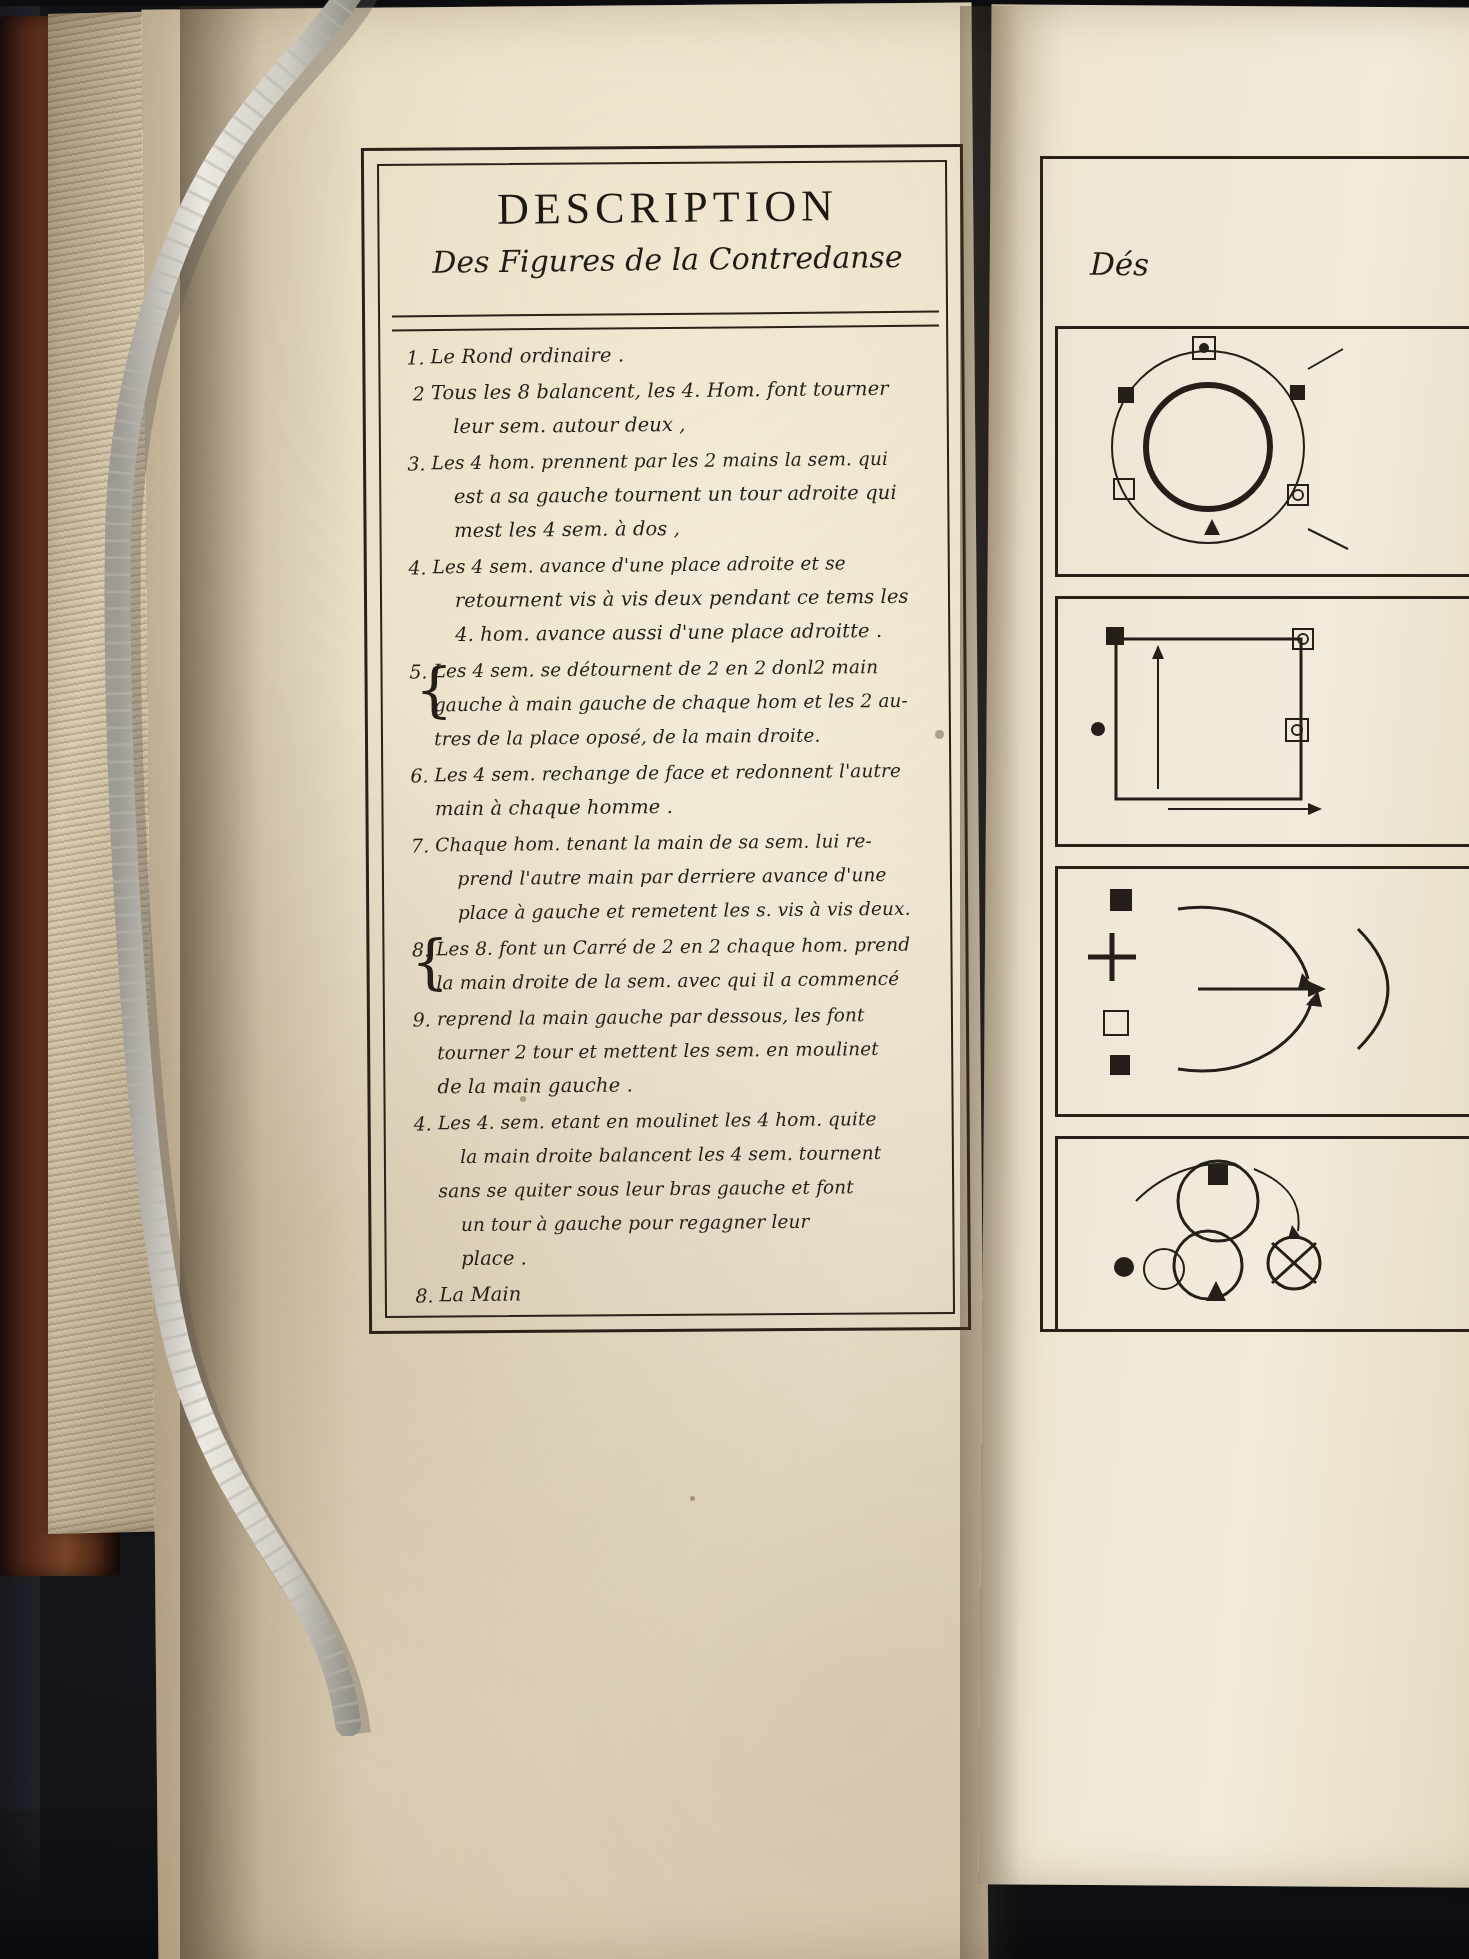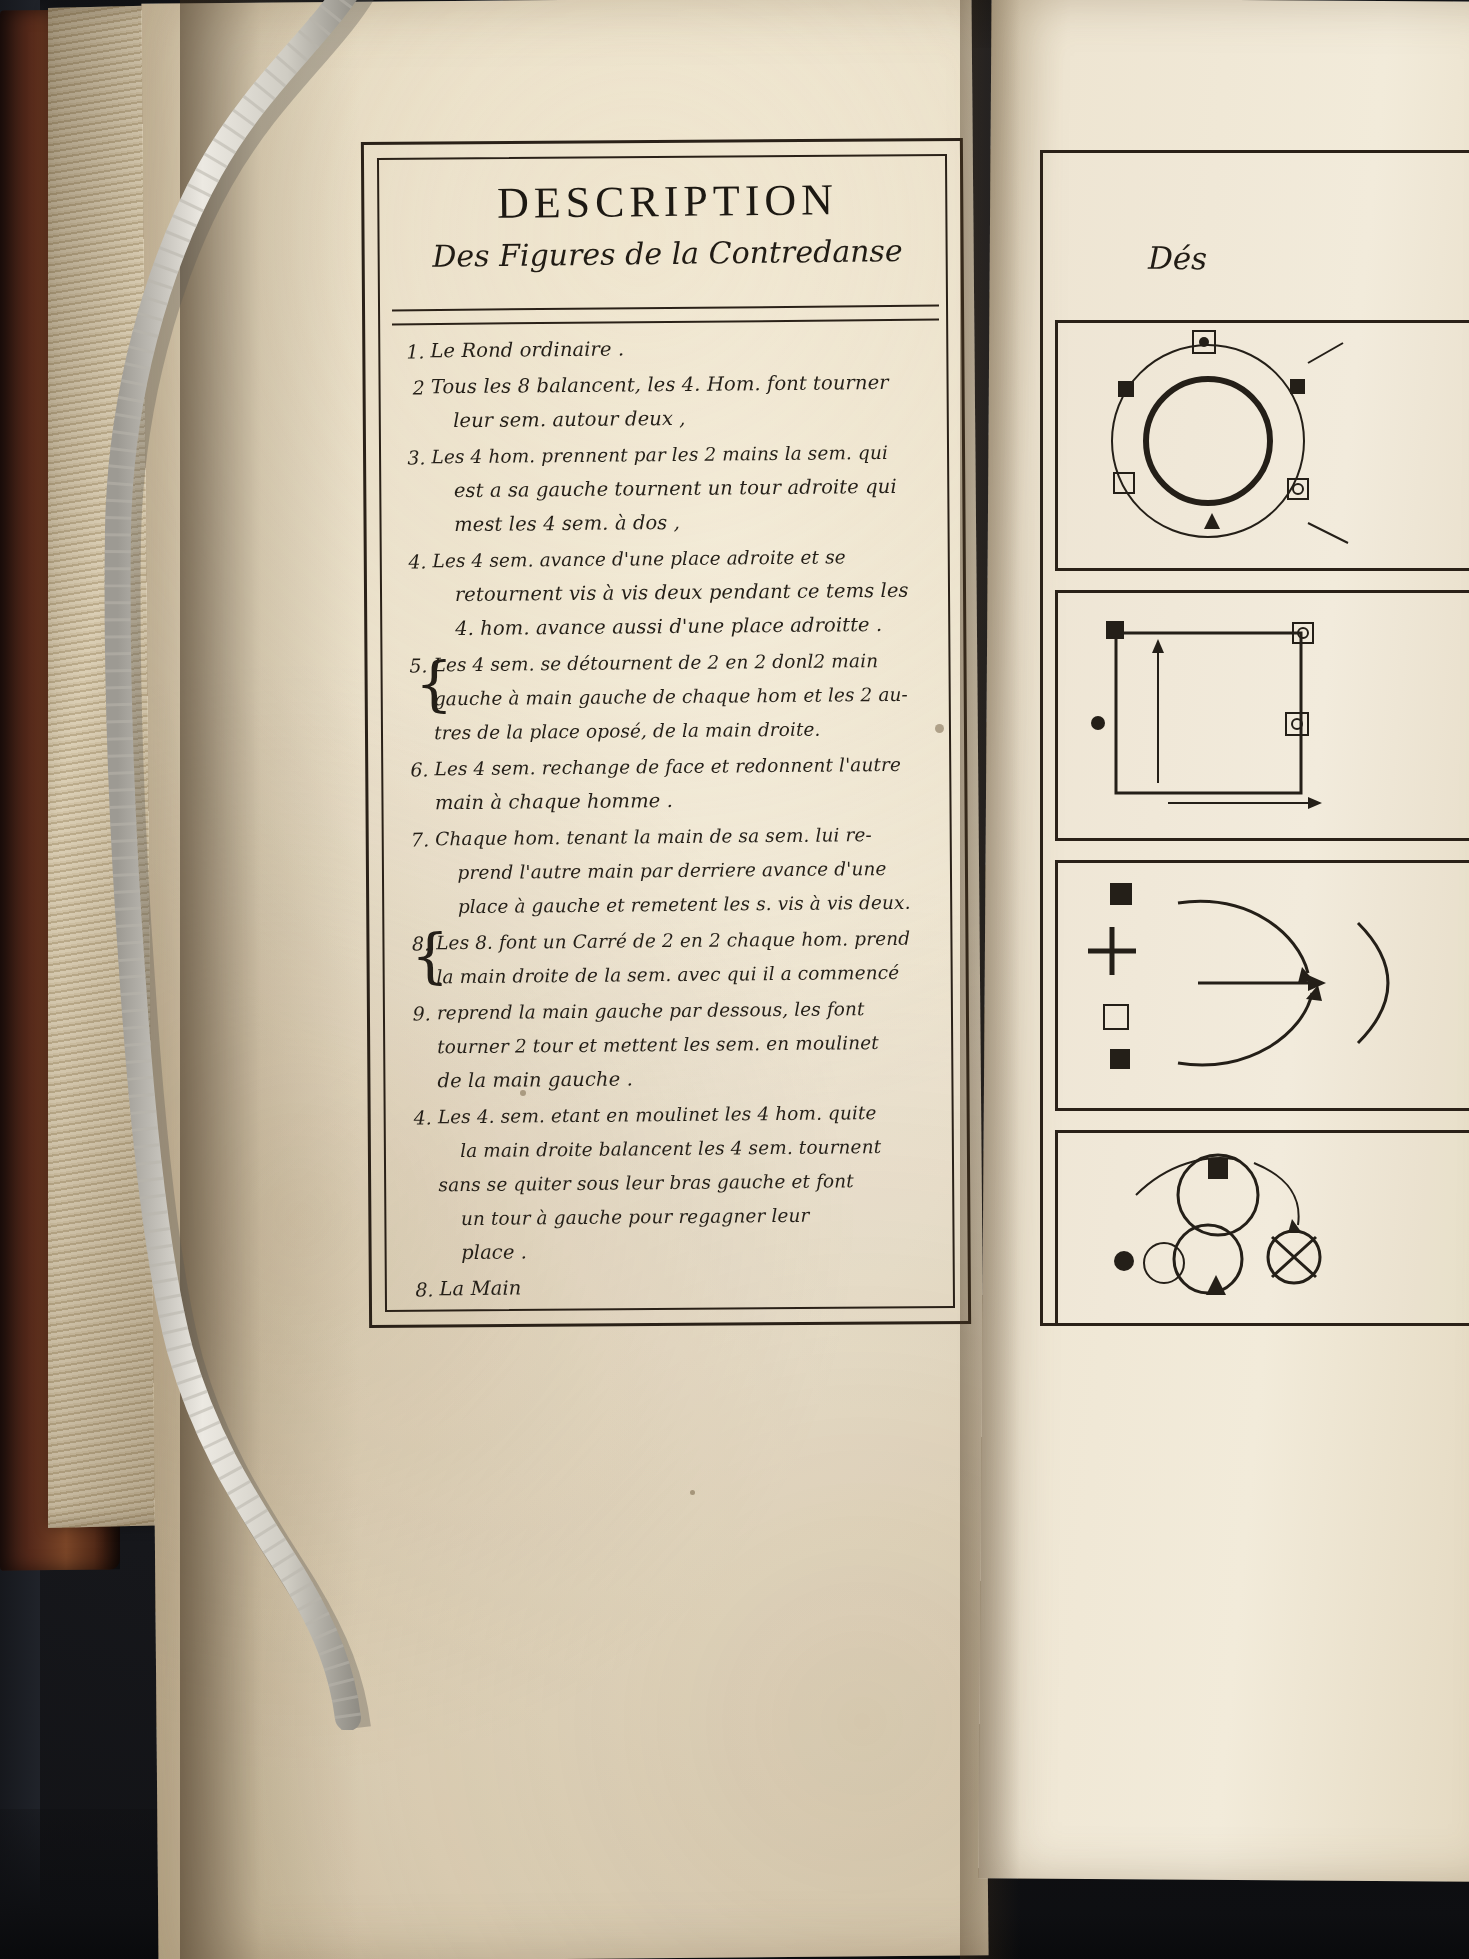--- a/index.html
+++ b/index.html
@@ -12,20 +12,21 @@
     height: 1959px;
     overflow: hidden;
     font-family: "Liberation Serif", serif;
   }
 
   .scene {
     position: absolute;
     inset: 0;
     background:
       radial-gradient(ellipse at 20% 10%, #2d3038 0%, #16171b 55%, #0b0b0d 100%);
+    margin-top: 6px;
   }
 
   
   .desk-left {
     position: absolute;
     left: 0; top: 0;
     width: 40px; height: 1959px;
     background: linear-gradient(90deg,#16181d 0%, #20232a 100%);
   }
   .desk-bottom {
@@ -236,21 +237,21 @@
   .brace-8 { left: 411px; top: 920px; }
 
   
   .dia-frame {
     position: absolute;
     border: 3px solid #2a2118;
     background: rgba(255,255,255,0.03);
   }
   .dia-title {
     position: absolute;
-    left: 1148px; top: 240px;
+    left: 1090px; top: 240px;
     font-family: "DejaVu Serif", serif;
     font-style: italic;
     font-size: 31px;
     color: #211c15;
     transform: rotate(0.6deg);
   }
   svg { display: block; }
 
   .ink { stroke: #241f18; fill: none; }
   .inkfill { fill: #241f18; }

